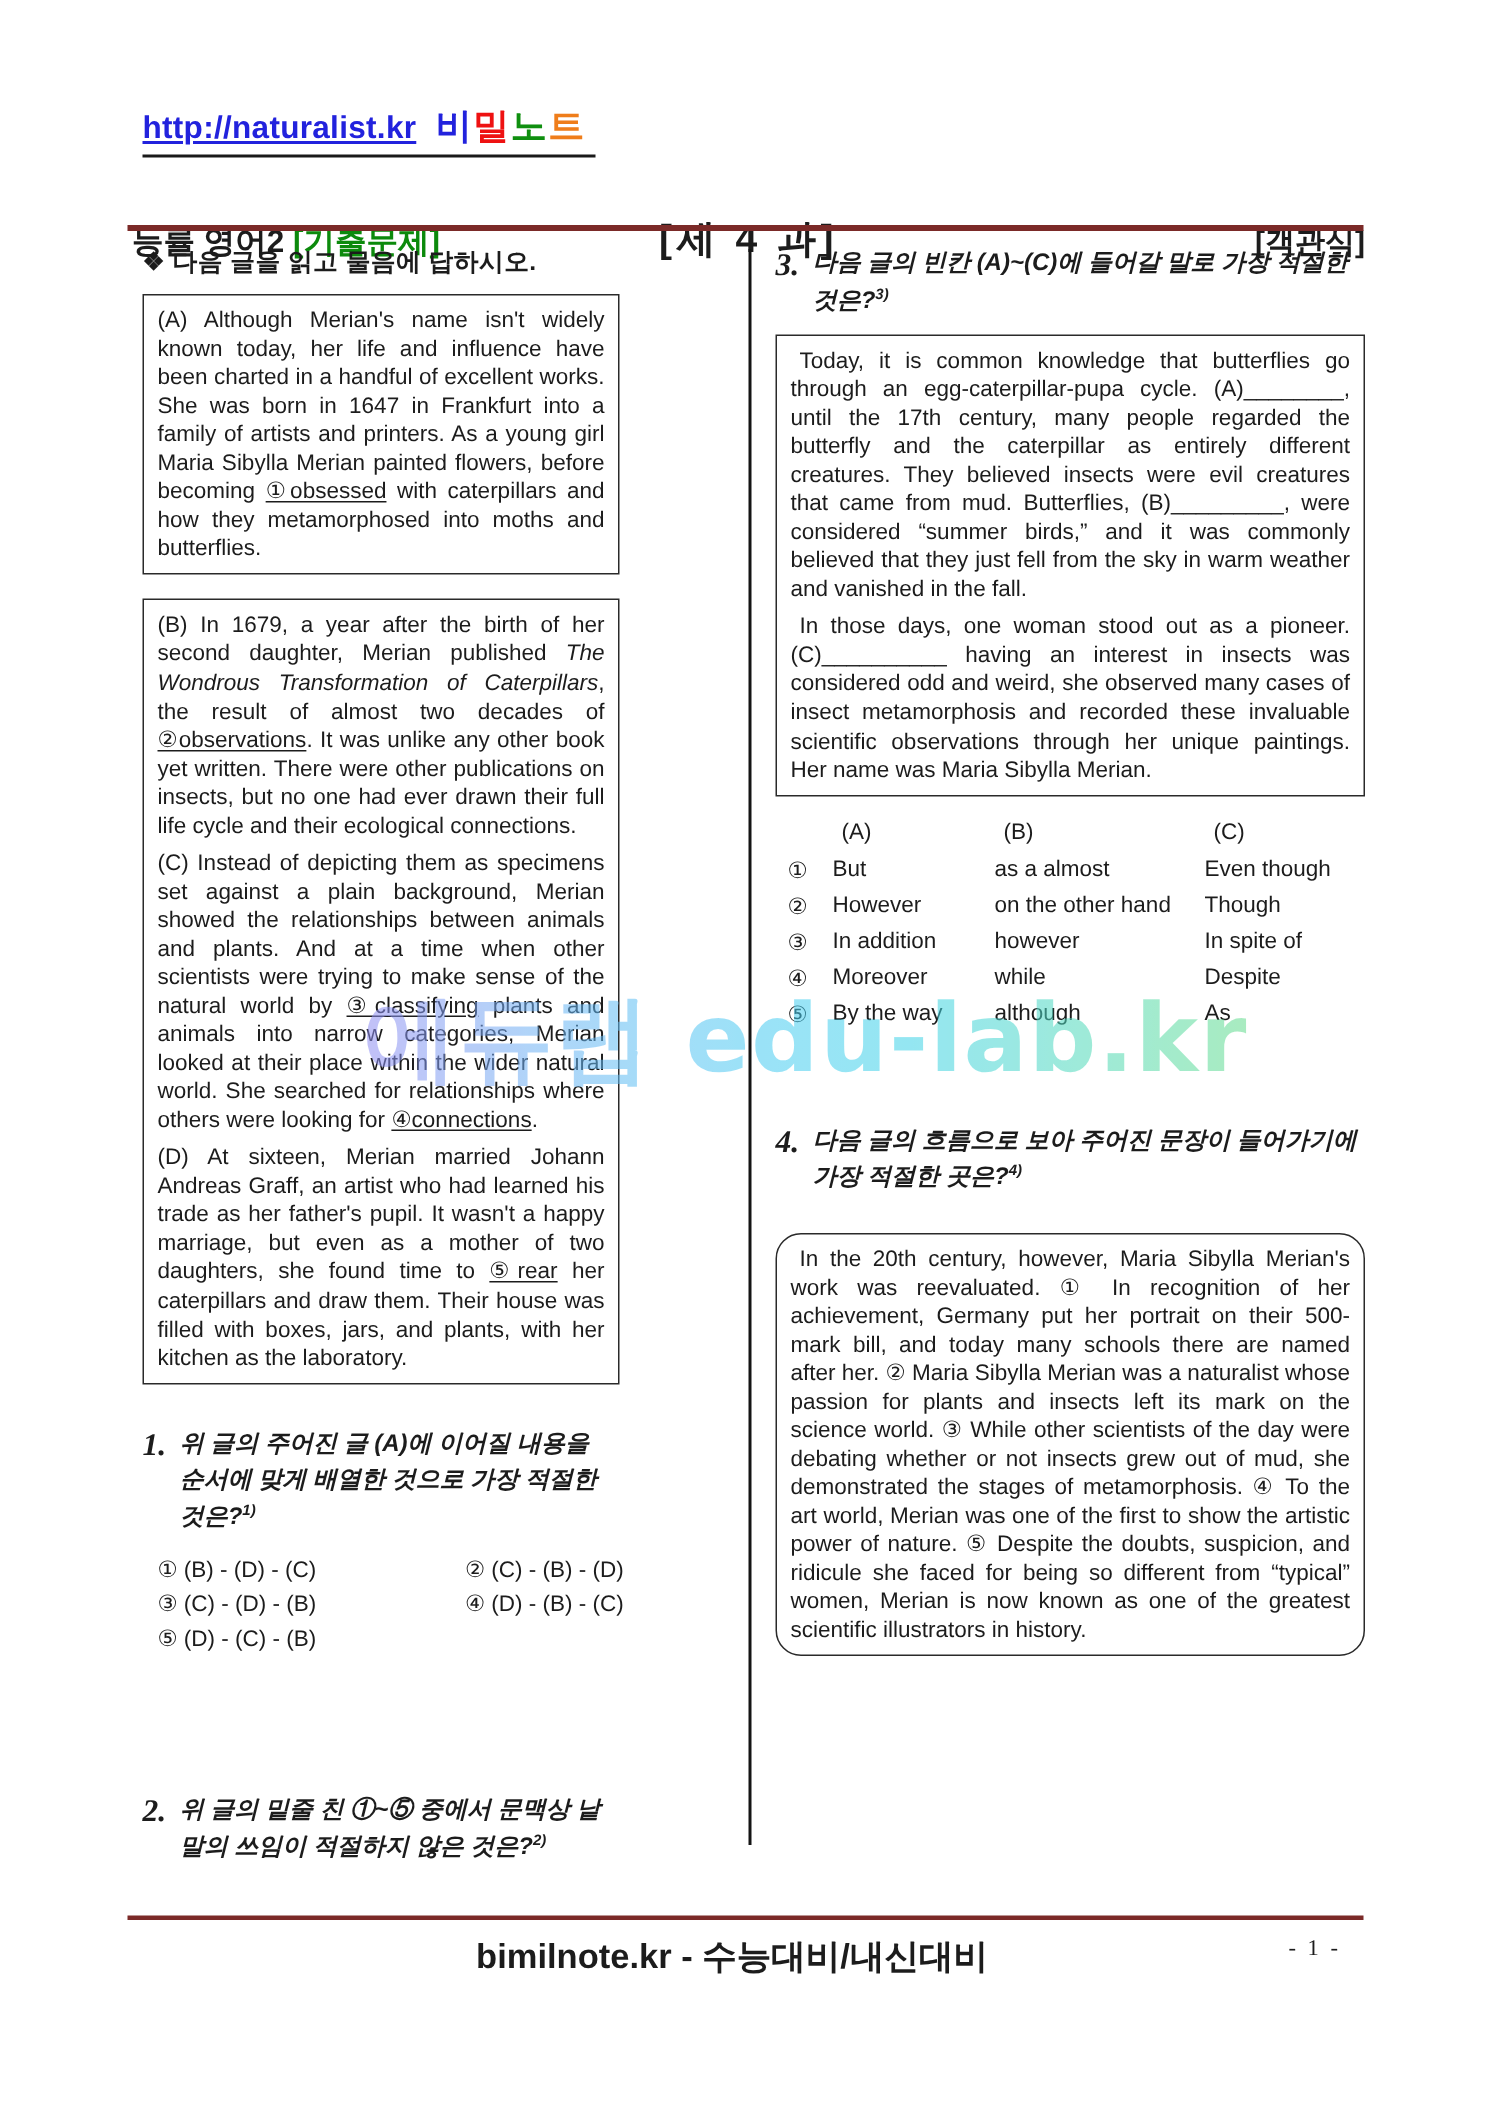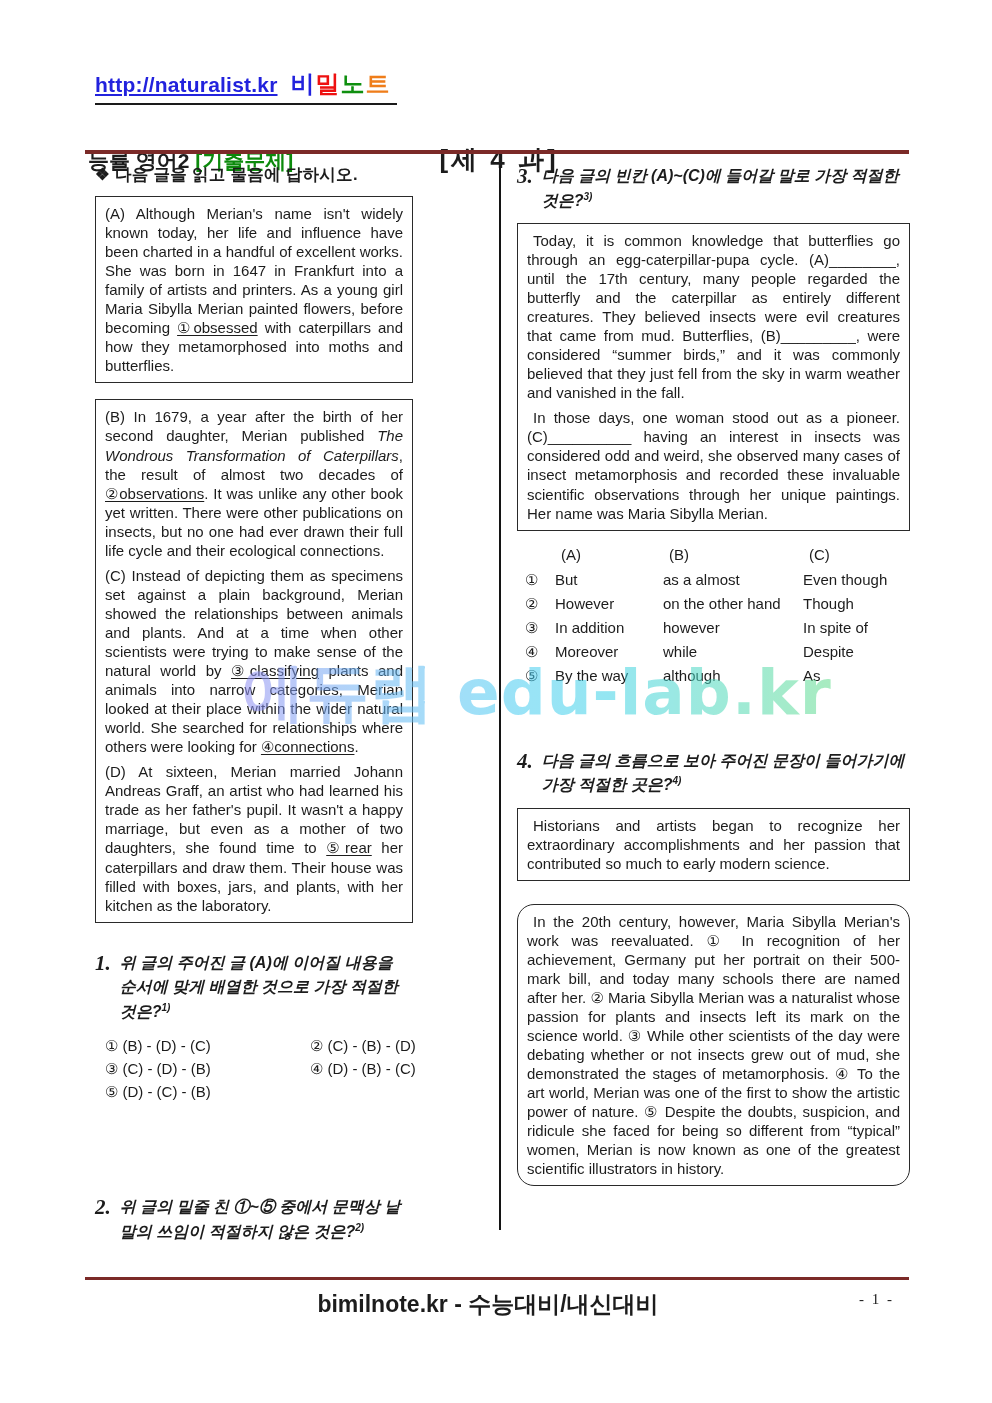--- a/index.html
+++ b/index.html
@@ -93,20 +93,21 @@
 
 <div>
 
   <div class="site-line">
     <span class="site-url">http://naturalist.kr</span><span class="brand"><span style="color: rgb(34, 34, 221);">비</span><span style="color: rgb(238, 17, 17);">밀</span><span style="color: rgb(15, 143, 15);">노</span><span style="color: rgb(239, 125, 26);">트</span></span>
   </div>
 
   <div class="title-row">
     <div><span class="course"><span>능률 영어2 </span><span class="course-tag">[기출문제]</span></span></div>
     <div class="unit">[제 4 과]</div>
+    <div class="format">[객관식]</div>
   </div>
 
   <div class="header-rule"></div>
   <div class="column-divider"></div>
 
   <div class="col-left">
     <div class="instruction">❖ 다음 글을 읽고 물음에 답하시오.</div>
 
     <div class="pbox pbox-a">
       <p><span>(A) Although Merian's name isn't widely known today, her life and influence have been charted in a handful of excellent works. She was born in 1647 in Frankfurt into a family of artists and printers. As a young girl Maria Sibylla Merian painted flowers, before becoming </span><span class="seg-u">①obsessed</span><span> with caterpillars and how they metamorphosed into moths and butterflies.</span></p>
@@ -177,23 +178,20 @@
       <div>By the way</div>
       <div>although</div>
       <div>As</div>
     </div>
 
     <div class="question q4-block">
       <span class="q-num">4.</span>
       <span class="q-text"><span>다음 글의 흐름으로 보아 주어진 문장이 들어가기에 가장 적절한 곳은?</span><sup class="fn">4)</sup></span>
     </div>
 
-    <div class="pbox q4-given indented">
-      <p>Historians and artists began to recognize her extraordinary accomplishments and her passion that contributed so much to early modern science.</p>
-    </div>
 
     <div class="pbox q4-passage indented">
       <p>In the 20th century, however, Maria Sibylla Merian's work was reevaluated. ① In recognition of her achievement, Germany put her portrait on their 500-mark bill, and today many schools there are named after her. ② Maria Sibylla Merian was a naturalist whose passion for plants and insects left its mark on the science world. ③ While other scientists of the day were debating whether or not insects grew out of mud, she demonstrated the stages of metamorphosis. ④ To the art world, Merian was one of the first to show the artistic power of nature. ⑤ Despite the doubts, suspicion, and ridicule she faced for being so different from “typical” women, Merian is now known as one of the greatest scientific illustrators in history.</p>
     </div>
   </div>
 
   <div class="watermark">에듀랩 edu-lab.kr</div>
 
   <div class="footer-rule"></div>
   <div class="footer-text">bimilnote.kr - 수능대비/내신대비</div>

